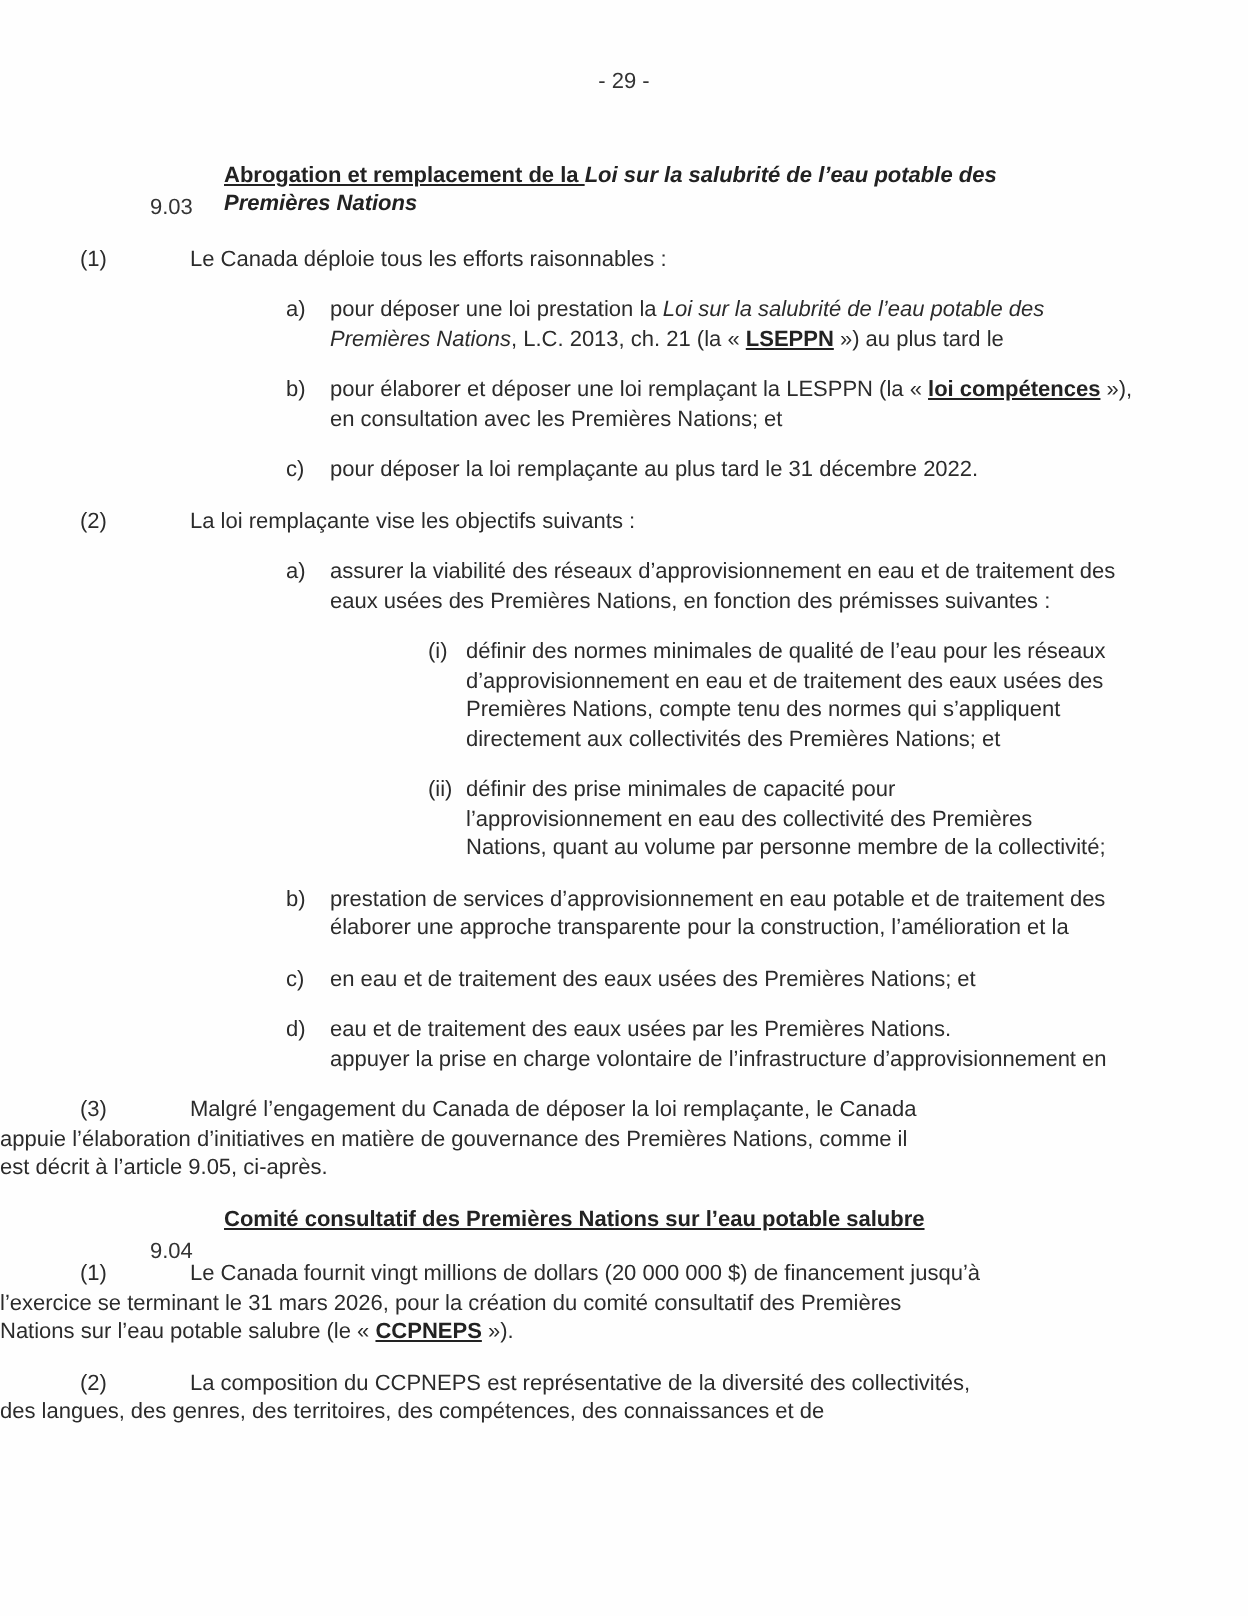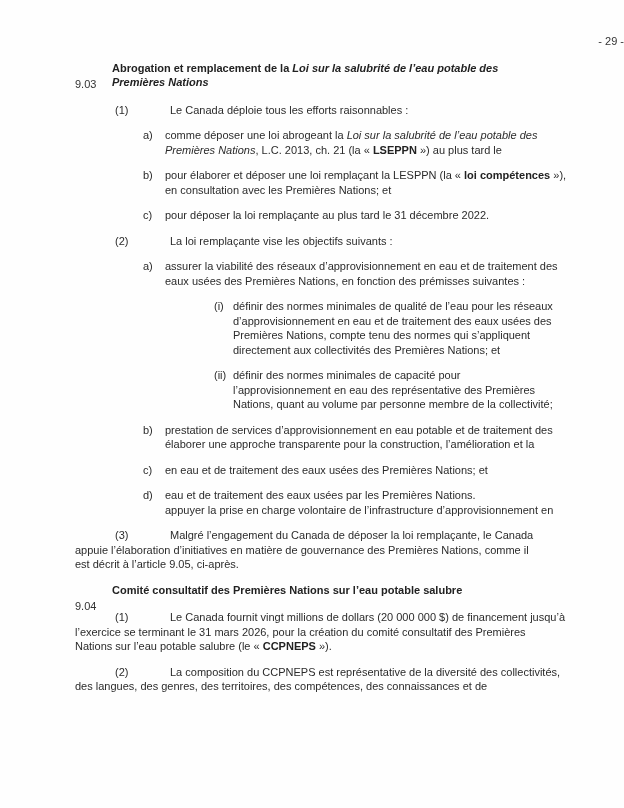--- a/index.html
+++ b/index.html
@@ -14,50 +14,49 @@
     background: #fefefe;
     font-family: "Liberation Sans", sans-serif;
     font-size: 11px;
     line-height: 14.5px;
     color: #2b2b2b;
     overflow: hidden;
     box-sizing: border-box;
     padding-top: 34px;
   }
   .line { white-space: nowrap; }
-  .seg-b  { font-weight: 700; color: #222; }
+  .seg-b  { font-weight: 700; color: #222; text-decoration: underline; }
   .seg-i  { font-style: italic; }
   .seg-bi { font-weight: 700; font-style: italic; color: #222; }
 
   .block { margin-bottom: 11px; }
 
   .b-pagenum {
-    text-align: right;
-    margin-bottom: 12px;
+    text-align: center;
+    margin-bottom: 32px;
     color: #333;
   }
 
   .b-heading {
     position: relative;
     margin-left: 112px;
     width: 445px;
     font-weight: 700;
     color: #1f1f1f;
     margin-bottom: 13px;
   }
   .b-heading .marker {
     position: absolute;
     left: -37px;
     top: 16px;
     font-weight: 400;
     color: #333;
   }
 
   .b-numbered {
-    margin-left: 75px;
     width: 490px;
   }
   .b-numbered .line-first { padding-left: 40px; }
   .b-numbered .marker {
     display: inline-block;
     width: 55px;
   }
 
   .b-letter {
     position: relative;
@@ -89,21 +88,21 @@
   <div id="blocks">
       <div class="block b-heading">
         <div class="line"><span class="seg-b">Abrogation et remplacement de la </span><span class="seg-bi">Loi sur la salubrité de l’eau potable des</span></div>
         <div class="line"><span class="seg-bi">Premières Nations</span></div>
         <span class="marker">9.03</span>
       </div>
       <div class="block b-numbered">
         <div class="line line-first"><span class="marker">(1)</span><span>Le Canada déploie tous les efforts raisonnables :</span></div>
       </div>
       <div class="block b-letter">
-        <div class="line"><span>comme déposer une loi abrogeant la </span><span class="seg-i">Loi sur la salubrité de l’eau potable des</span></div>
+        <div class="line"><span>pour déposer une loi prestation la </span><span class="seg-i">Loi sur la salubrité de l’eau potable des</span></div>
         <div class="line"><span class="seg-i">Premières Nations</span><span>, L.C. 2013, ch. 21 (la « </span><span class="seg-b">LSEPPN</span><span> ») au plus tard le</span></div>
         <span class="marker">a)</span>
       </div>
       <div class="block b-letter">
         <div class="line"><span>pour élaborer et déposer une loi remplaçant la LESPPN (la « </span><span class="seg-b">loi compétences</span><span> »),</span></div>
         <div class="line"><span>en consultation avec les Premières Nations; et</span></div>
         <span class="marker">b)</span>
       </div>
       <div class="block b-letter">
         <div class="line"><span>pour déposer la loi remplaçante au plus tard le 31 décembre 2022.</span></div>
@@ -118,22 +117,22 @@
         <span class="marker">a)</span>
       </div>
       <div class="block b-roman">
         <div class="line"><span>définir des normes minimales de qualité de l’eau pour les réseaux</span></div>
         <div class="line"><span>d’approvisionnement en eau et de traitement des eaux usées des</span></div>
         <div class="line"><span>Premières Nations, compte tenu des normes qui s’appliquent</span></div>
         <div class="line"><span>directement aux collectivités des Premières Nations; et</span></div>
         <span class="marker">(i)</span>
       </div>
       <div class="block b-roman">
-        <div class="line"><span>définir des normes minimales de capacité pour</span></div>
-        <div class="line"><span>l’approvisionnement en eau des représentative des Premières</span></div>
+        <div class="line"><span>définir des prise minimales de capacité pour</span></div>
+        <div class="line"><span>l’approvisionnement en eau des collectivité des Premières</span></div>
         <div class="line"><span>Nations, quant au volume par personne membre de la collectivité;</span></div>
         <span class="marker">(ii)</span>
       </div>
       <div class="block b-letter">
         <div class="line"><span>prestation de services d’approvisionnement en eau potable et de traitement des</span></div>
         <div class="line"><span>élaborer une approche transparente pour la construction, l’amélioration et la</span></div>
         <span class="marker">b)</span>
       </div>
       <div class="block b-letter">
         <div class="line"><span>en eau et de traitement des eaux usées des Premières Nations; et</span></div>

